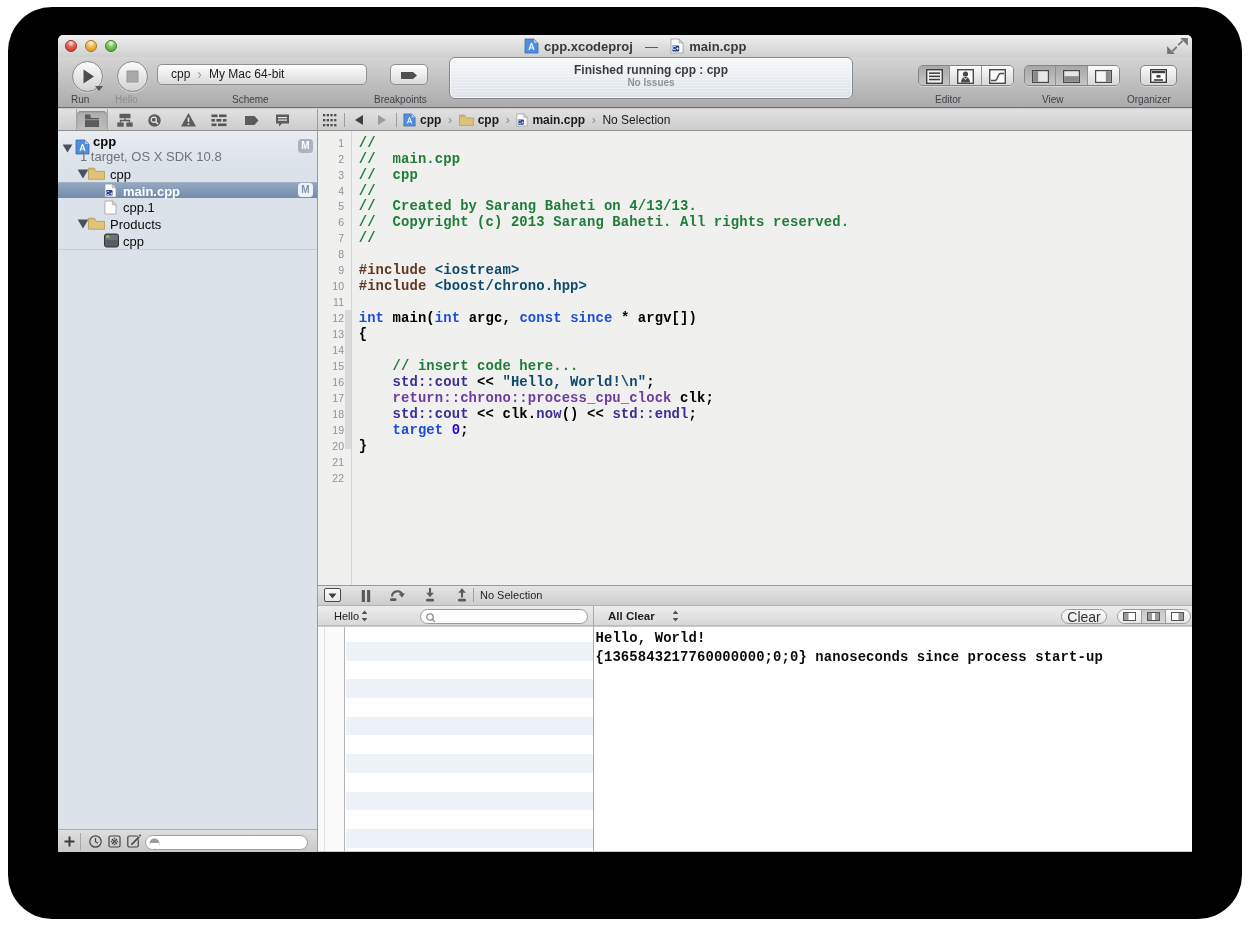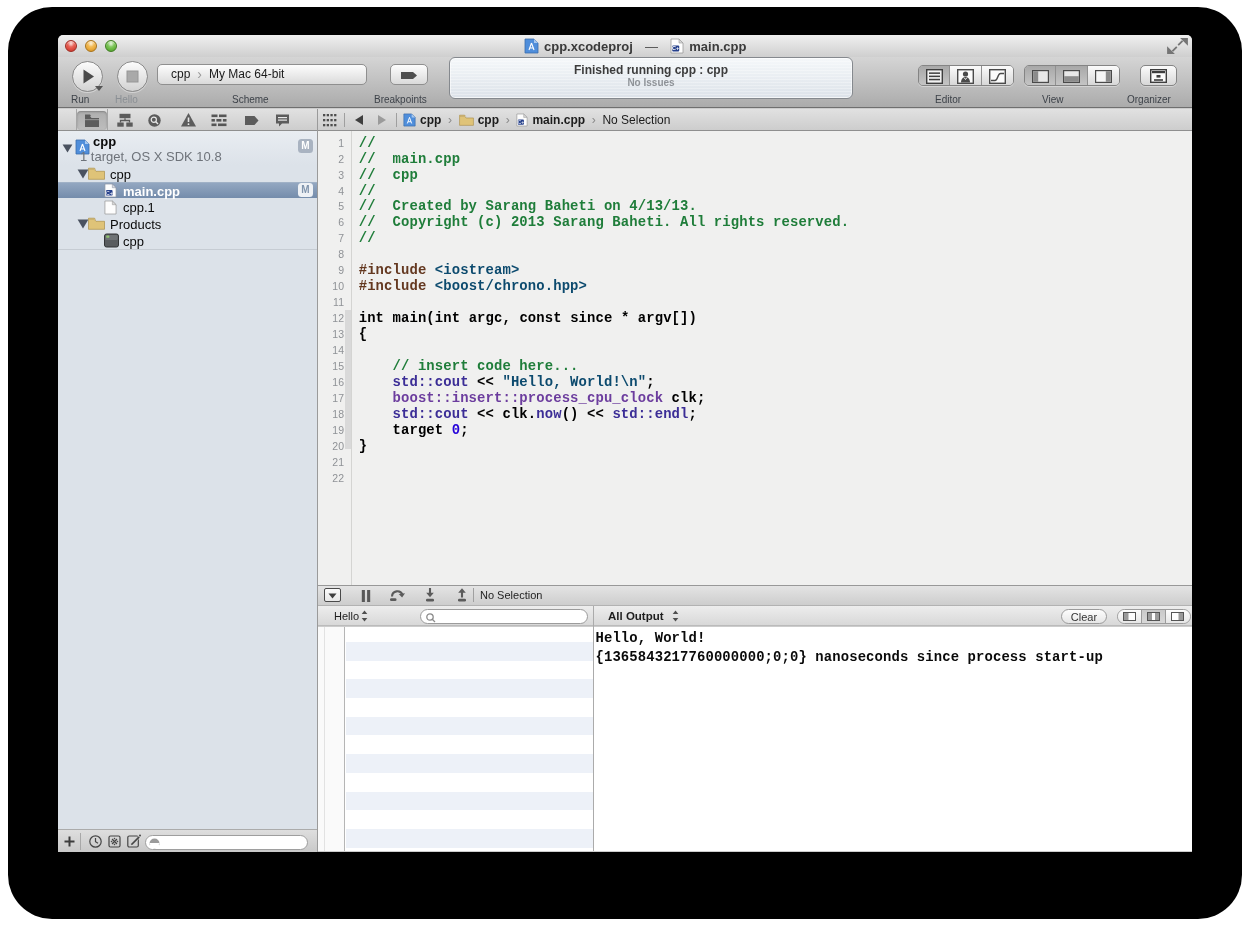--- a/index.html
+++ b/index.html
@@ -40,27 +40,27 @@
 .navdiv{position:absolute;left:259px;top:74px;width:1px;height:743px;background:#9a9a9a}
 
 .filterbar{position:absolute;left:0;top:794px;width:259px;height:23px;background:linear-gradient(#dedede,#c9c9c9);border-top:1px solid #ababab}
 .fpill{position:absolute;left:87px;top:5px;width:163px;height:15px;border-radius:8px;background:#fff;border:1px solid #9e9e9e}
 
 .editor{position:absolute;left:260px;top:96px;width:874px;height:454px;background:#f0f0ef}
 .gut{position:absolute;left:260px;top:100.6px;width:26px;text-align:right;font-size:10.5px;line-height:15.97px;color:#8f9296;font-family:"Liberation Sans",sans-serif;white-space:pre}
 .gutline{position:absolute;left:292.5px;top:96px;width:1px;height:454px;background:#d4d4d2}
 .chgbar{position:absolute;left:286.5px;top:275px;width:6px;height:139px;background:#d9d9d9}
 .code{position:absolute;left:300.7px;top:100.6px;font-family:"Liberation Mono",monospace;font-size:13.9px;line-height:15.97px;color:#000;white-space:pre;font-weight:bold;letter-spacing:0.12px}
-.cg{color:#1f7d3a}.ck{color:#000000}.cp{color:#643820}.cs{color:#0c4a6e}.t1{color:#3b2d96}.t2{color:#6c3d9e}.cn{color:#2400d9}
+.cg{color:#1f7d3a}.ck{color:#1d4ed8}.cp{color:#643820}.cs{color:#0c4a6e}.t1{color:#3b2d96}.t2{color:#6c3d9e}.cn{color:#2400d9}
 
 .dbgbar{position:absolute;left:260px;top:550px;width:874px;height:21px;background:linear-gradient(#e4e4e4,#cdcdcd);border-top:1px solid #989898;border-bottom:1px solid #b2b2b2}
 .dhl{position:absolute;left:260px;top:571px;width:275px;height:20px;background:linear-gradient(#ededed,#d8d8d8);border-bottom:1px solid #bbb}
 .dhr{position:absolute;left:536px;top:571px;width:598px;height:20px;background:linear-gradient(#ededed,#d8d8d8);border-bottom:1px solid #bbb}
 .spill{position:absolute;left:362px;top:574px;width:168px;height:15px;border-radius:8px;background:#fff;border:1px solid #9b9b9b}
-.clearbtn{position:absolute;left:1003px;top:573.5px;width:46px;height:15.5px;border-radius:8px;border:1px solid #9b9b9b;background:linear-gradient(#fdfdfd,#e6e6e6);font-size:11px;color:#333;text-align:center;line-height:14px}
+.clearbtn{position:absolute;left:1003px;top:573.5px;width:46px;height:15.5px;border-radius:8px;border:1px solid #9b9b9b;background:linear-gradient(#fdfdfd,#e6e6e6);font-size:14px;color:#333;text-align:center;line-height:14px}
 .cseg{position:absolute;left:1059px;top:573.5px;height:15.5px;border-radius:8px;border:1px solid #9b9b9b;display:flex;overflow:hidden}
 .cseg .s{width:24px;height:100%;background:linear-gradient(#fdfdfd,#e6e6e6);border-right:1px solid #9b9b9b;position:relative}
 .cseg .s:last-child{border-right:none}
 .cseg .s.on{background:linear-gradient(#c9c9c9,#d8d8d8)}
 
 .vars{position:absolute;left:260px;top:592px;width:275px;height:224px;background:#fff}
 .vgut{position:absolute;left:260px;top:592px;width:26.5px;height:224px;background:#fafafa;border-right:1px solid #b5b5b5}
 .stripe{position:absolute;left:287.5px;width:247.5px;height:18.7px;background:#edf1f8}
 .console{position:absolute;left:536px;top:592px;width:598px;height:224px;background:#fff}
 .cdiv{position:absolute;left:535px;top:571px;width:1px;height:245px;background:#ababab}
@@ -381,21 +381,21 @@
 //</span>
 
 <span class="cp">#include</span> <span class="cs">&lt;iostream&gt;</span>
 <span class="cp">#include</span> <span class="cs">&lt;boost/chrono.hpp&gt;</span>
 
 <span class="ck">int</span> main(<span class="ck">int</span> argc, <span class="ck">const</span> <span class="ck">since</span> * argv[])
 {
 
     <span class="cg">// insert code here...</span>
     <span class="t1">std::cout</span> &lt;&lt; <span class="cs">"Hello, World!\n"</span>;
-    <span class="t2">boost::insert::process_cpu_clock</span> clk;
+    <span class="t2">return::chrono::process_cpu_clock</span> clk;
     <span class="t1">std::cout</span> &lt;&lt; clk.<span class="t1">now</span>() &lt;&lt; <span class="t1">std::endl</span>;
     <span class="ck">target</span> <span class="cn">0</span>;
 }</div>
 
   <div class="dbgbar"></div>
   <div class="abs" style="left:266px;top:552.5px;width:17px;height:14px;border:1.2px solid #4a4a4a;border-radius:2px;background:linear-gradient(#fbfbfb,#e8e8e8)">
     <svg class="abs" style="left:3.2px;top:4.2px" width="9" height="6" viewBox="0 0 9 6">
         <path d="M0.5 0.5 h8 L4.5 5.5 Z" fill="#3f3f3f"></path>
       </svg>
   </div>
@@ -420,21 +420,21 @@
     </svg>
   <div class="abs" style="left:415px;top:553px;width:1px;height:14px;background:#a0a0a0"></div>
   <div class="abs" style="left:422px;top:554px;font-size:11px;color:#242424">No Selection</div>
   <div class="dhl"></div>
   <div class="dhr"></div>
   <div class="abs" style="left:276px;top:575px;font-size:11px;color:#1e1e1e">Hello</div>
   <svg class="abs" style="left:303px;top:574.5px" width="7" height="12" viewBox="0 0 7 12">
       <path d="M3.5 0.5 L6.3 4 H0.7 Z" fill="#4e4e4e"></path>
       <path d="M3.5 11.5 L6.3 8 H0.7 Z" fill="#4e4e4e"></path>
     </svg>
-  <div class="abs" style="left:550px;top:574.5px;font-size:11.5px;color:#1e1e1e;font-weight:bold">All Output</div>
+  <div class="abs" style="left:550px;top:574.5px;font-size:11.5px;color:#1e1e1e;font-weight:bold">All Clear</div>
   <svg class="abs" style="left:614px;top:574.5px" width="7" height="12" viewBox="0 0 7 12">
       <path d="M3.5 0.5 L6.3 4 H0.7 Z" fill="#4e4e4e"></path>
       <path d="M3.5 11.5 L6.3 8 H0.7 Z" fill="#4e4e4e"></path>
     </svg>
   <div class="spill">
       <svg class="abs" style="left:4px;top:2px" width="12" height="12" viewBox="0 0 12 12">
         <circle cx="5" cy="5" r="3.2" fill="none" stroke="#8b8b8b" stroke-width="1.3"></circle>
         <path d="M7.5 7.5 L10 10" stroke="#8b8b8b" stroke-width="1.3"></path>
       </svg>
     </div>

